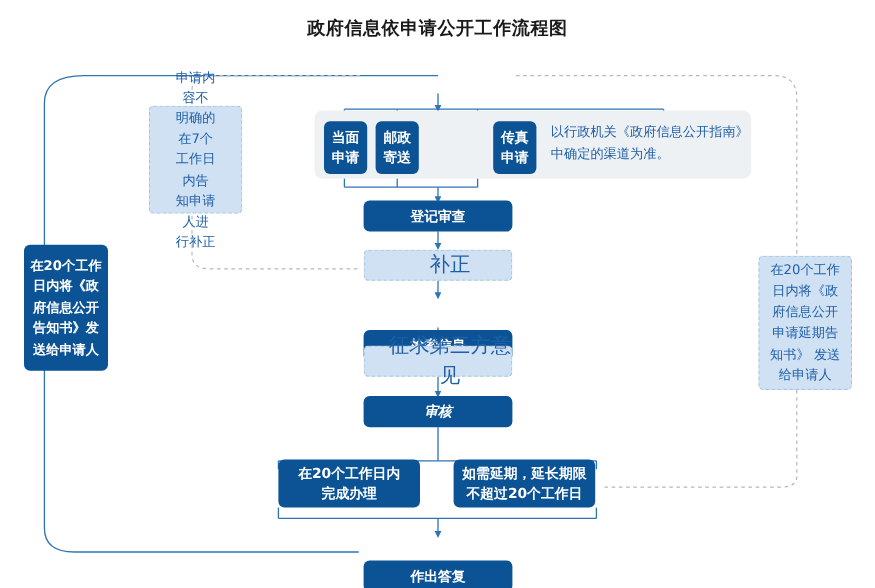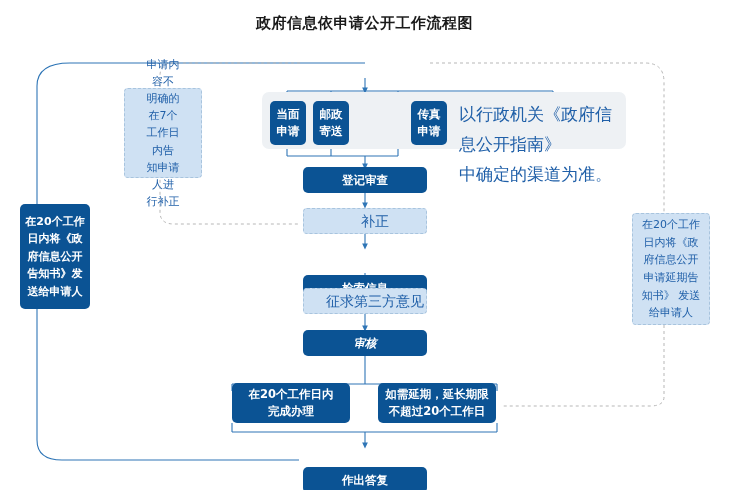--- a/index.html
+++ b/index.html
@@ -47,34 +47,34 @@
   .node.dark{
     background:#0b5394;
     color:#ffffff;
     font-size:11.5px;
     font-weight:bold;
     border-radius:5px;
   }
   .node.light{
     background:#cfe1f3;
     color:#1f5fa8;
-    font-size:14px;
+    font-size:17px;
     border:1px dashed #a8c4de;
     border-radius:4px;
     padding-left:20px;
   }
   
   .group-panel{
     position:absolute;
     background:#eef1f4;
     border-radius:7px;
   }
   .note-text{
     position:absolute;
-    font-size:17px;
+    font-size:11px;
     color:#1f5fa8;
     line-height:1.75;
     white-space:pre-line;
     text-align:left;
   }
 </style>
 </head>
 <body>
 
 <div id="stage">

